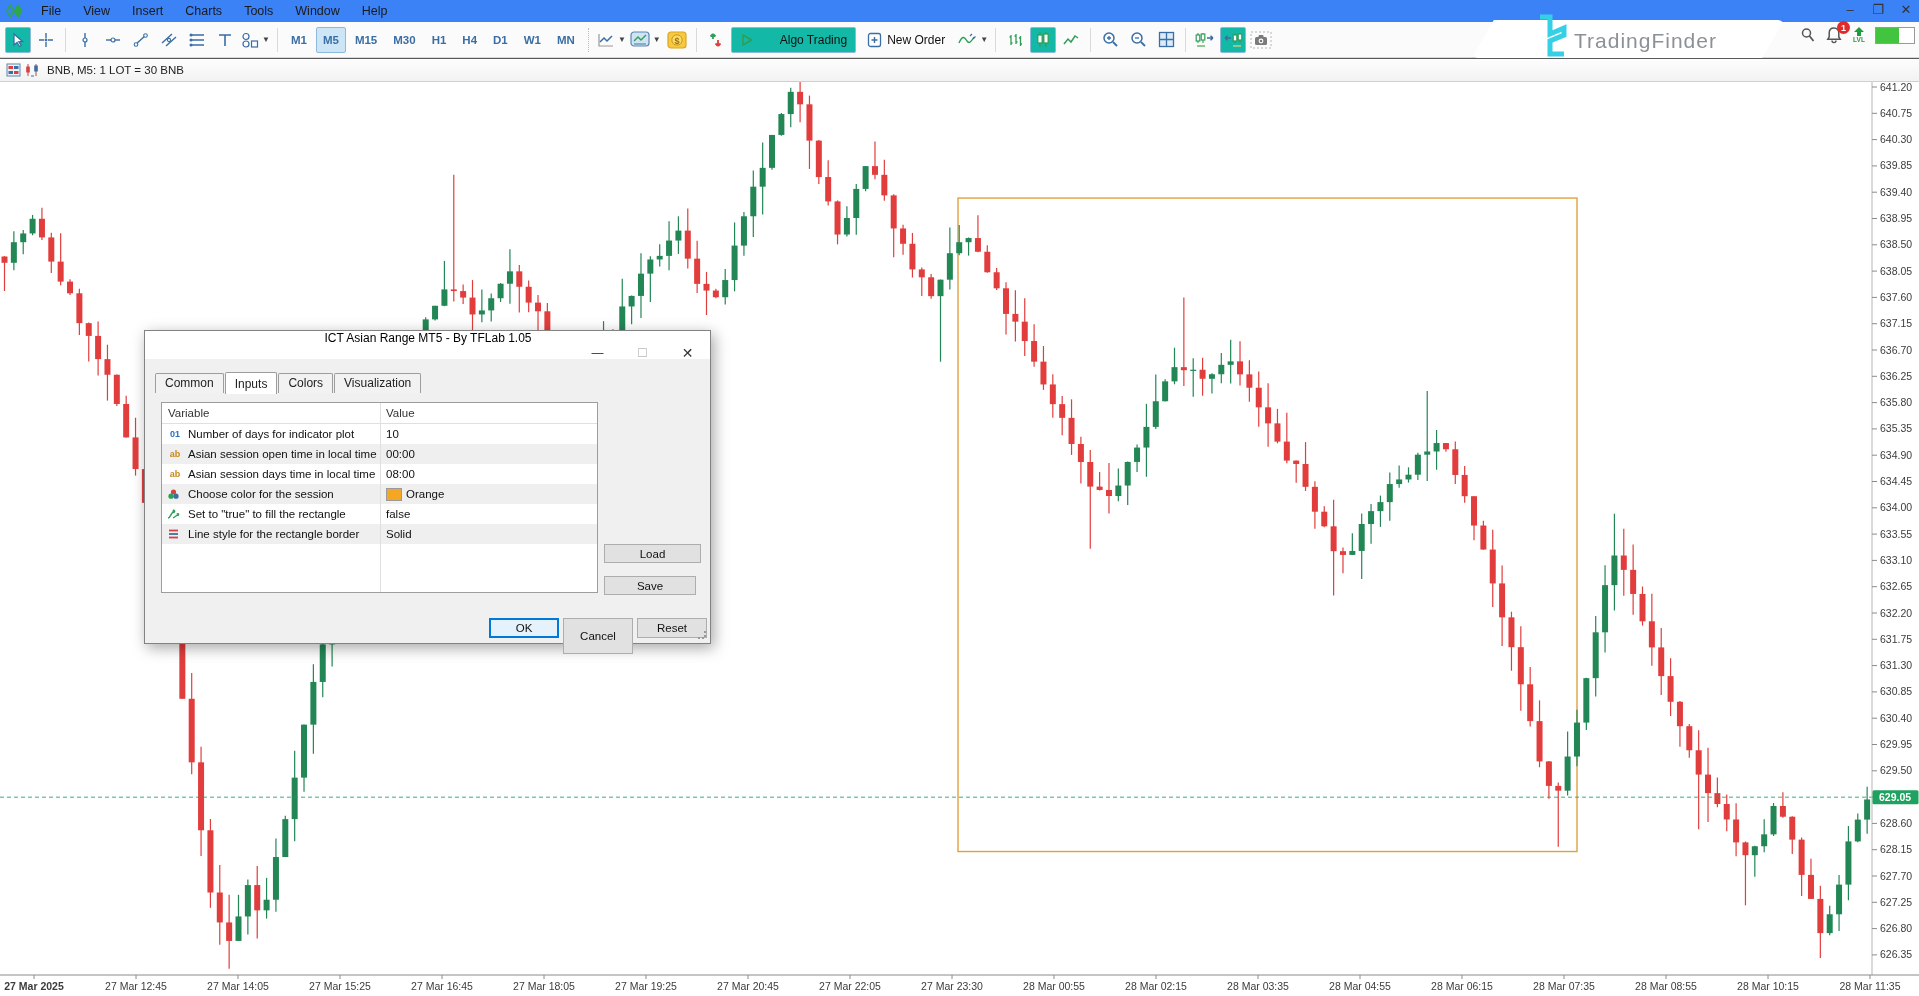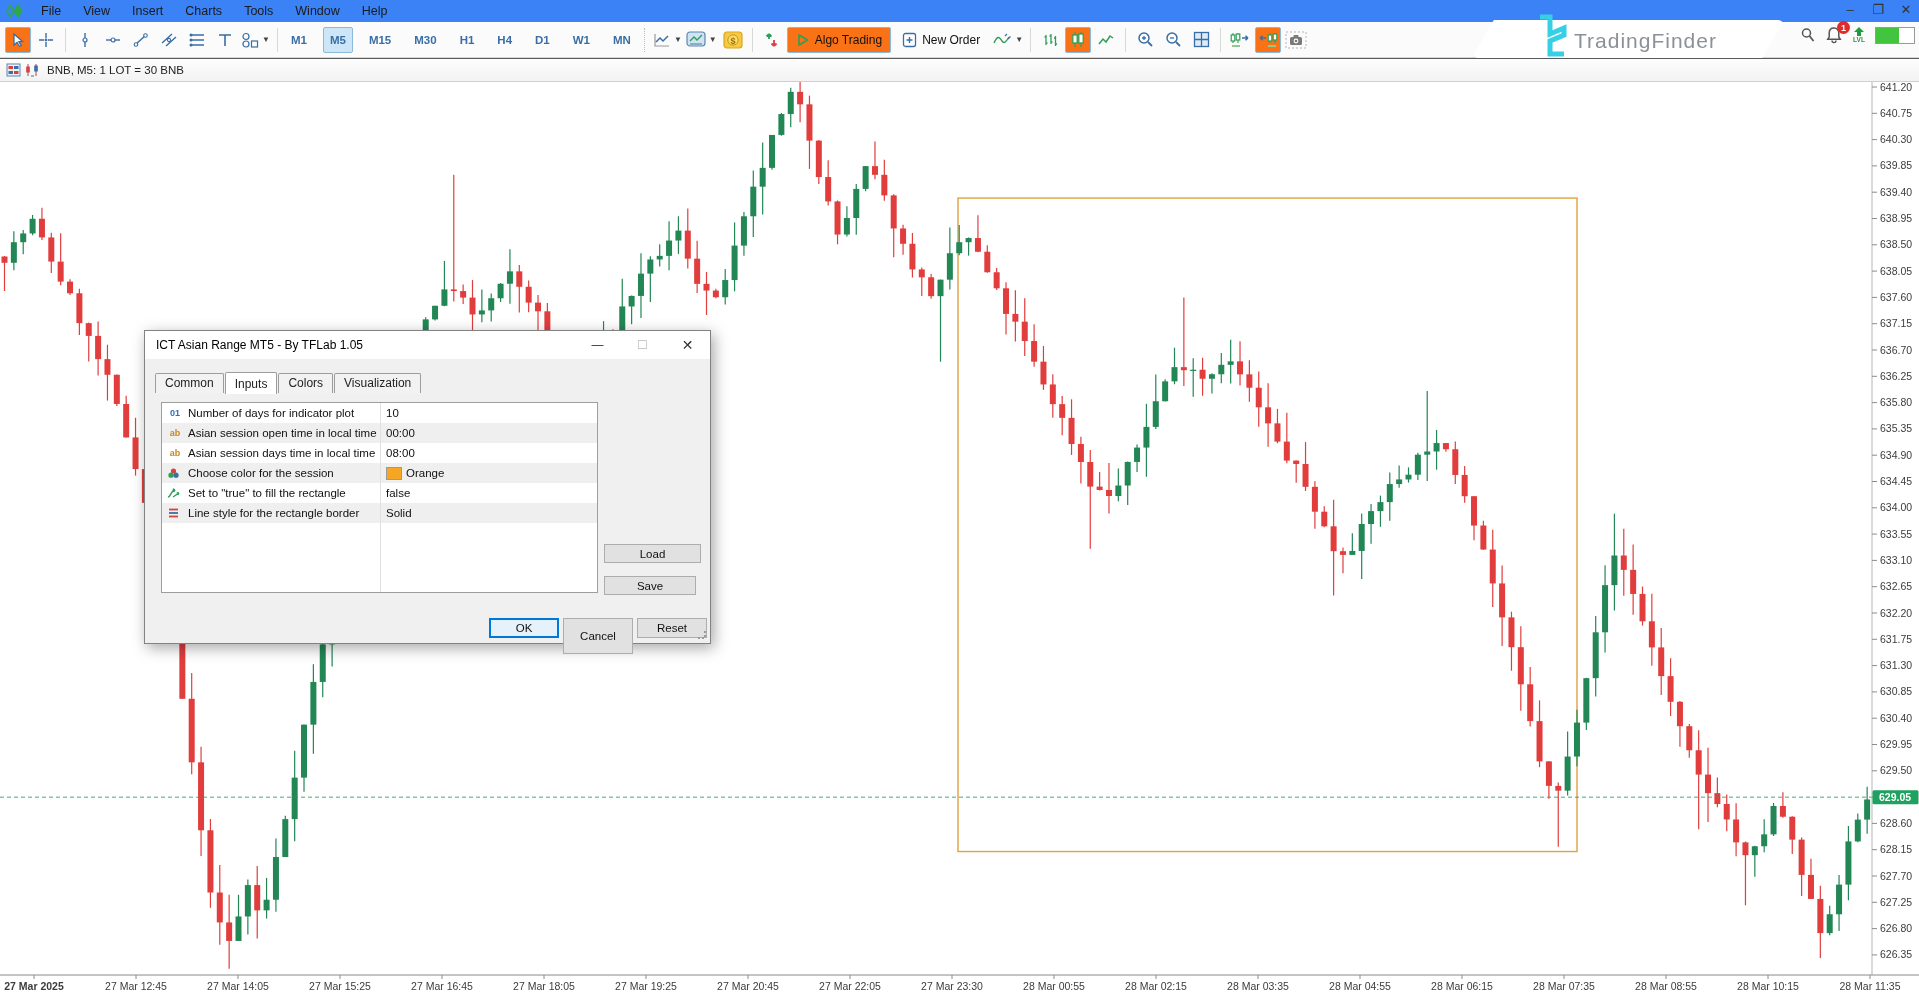--- a/index.html
+++ b/index.html
@@ -12,21 +12,21 @@
   #menubar{position:absolute;left:0;top:0;width:1919px;height:22px;background:#3b82f6;z-index:3;
            display:flex;align-items:center;font-size:12.5px;}
   .menu-item{padding:2px 11px;cursor:default;}
   #mt-logo{width:20px;height:16px;margin-left:6px;margin-right:4px;}
   #win-controls{position:absolute;right:6px;top:2px;display:flex;gap:14px;color:#333;font-size:13px;z-index:3;}
   #win-controls span{width:14px;text-align:center;}
   #toolbar{position:absolute;left:0;top:22px;width:1919px;height:36px;background:#fbfbfb;
            border-bottom:1px solid #d8d8d8;z-index:3;display:flex;align-items:center;padding-left:4px;box-sizing:border-box;}
   .tbtn{height:26px;min-width:26px;display:flex;align-items:center;justify-content:center;
         border:1px solid transparent;border-radius:2px;margin:0 1px;box-sizing:border-box;}
-  .tbtn.active{background:#f97316;border-color:#8db9da;}
+  .tbtn.active{background:#14b8a6;border-color:#8db9da;gap:21px;}
   .tsep{width:1px;height:24px;background:#d9d9d9;margin:0 5px;}
   .tsep.dotted{background:none;border-left:1px dotted #bdbdbd;}
   .tf{font-size:11.5px;font-weight:bold;color:#3a6ea5;padding:0 6px;height:24px;display:flex;align-items:center;border:1px solid transparent;border-radius:2px;margin:0 1px;}
   .tf.active{background:#cde6f7;border-color:#8db9da;}
   .caret{font-size:8px;color:#444;margin-left:3px;}
   .tlabel{font-size:12px;color:#111;margin-left:5px;}
   #right-icons{position:absolute;right:4px;top:26px;display:flex;align-items:center;gap:10px;z-index:3;}
   #lvl-wrap{display:flex;flex-direction:column;align-items:center;line-height:1;}
   #lvl-text{font-size:6.5px;color:#1d9e3c;font-weight:bold;}
   #balance-bar{width:38px;height:15px;border:1px solid #9a9a9a;background:#fff;position:relative;}
@@ -40,21 +40,21 @@
   #tabstrip svg{margin-left:6px;}
   
   #watermark{position:absolute;left:1472px;top:12px;width:312px;height:50px;z-index:4;}
   #wm-ribbon{position:absolute;left:0;top:8px;width:312px;height:38px;background:#fff;
              clip-path:polygon(7% 0,100% 0,93% 100%,0 100%);border-radius:6px;box-shadow:0 1px 4px rgba(0,0,0,.08);}
   #wm-text{position:absolute;left:102px;top:17px;font-size:21px;color:#8b9196;letter-spacing:1px;}
   #wm-glyph{position:absolute;left:58px;top:2px;}
   
   #dialog{position:absolute;left:144px;top:330px;width:567px;height:314px;background:#f0f0f0;
           border:1px solid #828282;box-shadow:3px 4px 14px rgba(0,0,0,.35);z-index:5;box-sizing:border-box;font-size:12px;}
-  #dlg-title{height:28px;background:#fff;display:flex;align-items:center;padding-left:11px;font-size:12px;color:#000;}
+  #dlg-title{height:28px;background:#fff;display:flex;align-items:center;padding-left:1px;font-size:12px;color:#000;flex-direction:column;}
   #dlg-controls{margin-left:auto;display:flex;height:100%;}
   .dlg-ctl{width:45px;display:flex;align-items:center;justify-content:center;font-size:12px;color:#333;}
   .dlg-ctl.dim{color:#b9b9b9;}
   #dlg-tabs{position:absolute;left:10px;top:41px;display:flex;height:21px;align-items:flex-end;}
   .dtab{border:1px solid #9d9d9d;border-bottom:none;background:#f2f2f2;padding:2px 9px 3px;font-size:12px;
         border-radius:2px 2px 0 0;margin-right:1px;color:#222;}
   .dtab.active{background:#fff;position:relative;top:1px;padding-top:4px;}
   #dlg-table{position:absolute;left:16px;top:71px;width:437px;height:191px;background:#fff;border:1px solid #9d9d9d;box-sizing:border-box;}
   #col-divider{position:absolute;left:218px;top:0;bottom:0;width:1px;background:#e0e0e0;}
   .trow{height:20px;display:flex;align-items:center;font-size:11.5px;color:#111;}
@@ -666,21 +666,21 @@
   </div>
   <div class="tbtn">
     <svg width="18" height="16">
         <circle cx="5" cy="4.5" r="3" fill="none" stroke="#3a6ea5" stroke-width="1.2"></circle>
         <circle cx="5" cy="12" r="3" fill="none" stroke="#3a6ea5" stroke-width="1.2"></circle>
         <rect x="10.5" y="9" width="6" height="6" fill="none" stroke="#3a6ea5" stroke-width="1.2"></rect>
       </svg>
     <span class="caret">▼</span>
   </div>
   <div class="tsep"></div>
-  <div id="timeframes" style="display:flex;gap:7px;">
+  <div id="timeframes" style="display:flex;">
       <div class="tf">M1</div>
       <div class="tf active">M5</div>
       <div class="tf">M15</div>
       <div class="tf">M30</div>
       <div class="tf">H1</div>
       <div class="tf">H4</div>
       <div class="tf">D1</div>
       <div class="tf">W1</div>
       <div class="tf">MN</div>
     </div>
@@ -862,20 +862,28 @@
   </div>
   <div id="dlg-tabs">
       <div class="dtab">Common</div>
       <div class="dtab active">Inputs</div>
       <div class="dtab">Colors</div>
       <div class="dtab">Visualization</div>
     </div>
   <div id="dlg-table">
     <div id="col-divider"></div>
     <div id="table-rows">
+        <div class="trow head">
+          <div class="c1" style="padding-left:6px;">
+            <span>Variable</span>
+          </div>
+          <div class="c2">
+            <span>Value</span>
+          </div>
+        </div>
         <div class="trow">
           <div class="c1">
             <span class="row-ico" style="color:#2e6fbe">01</span>
             <span>Number of days for indicator plot</span>
           </div>
           <div class="c2">
             <span>10</span>
           </div>
         </div>
         <div class="trow alt">

